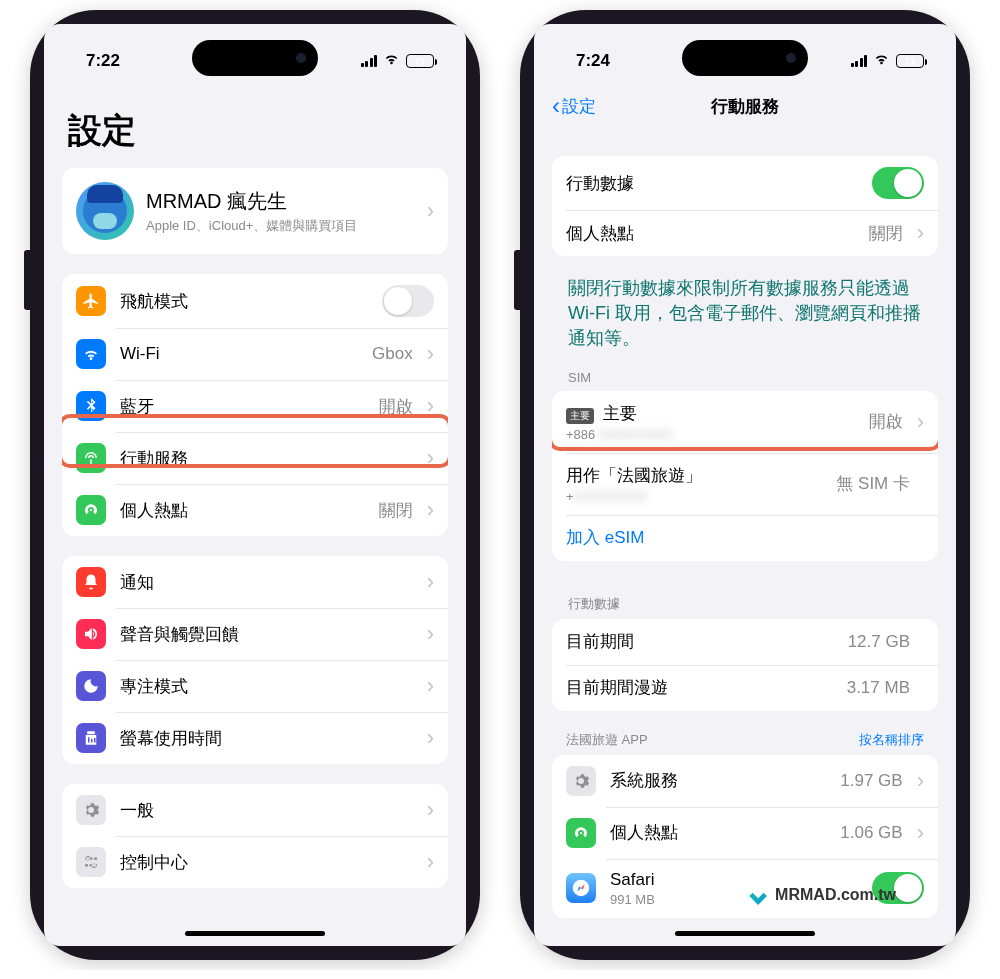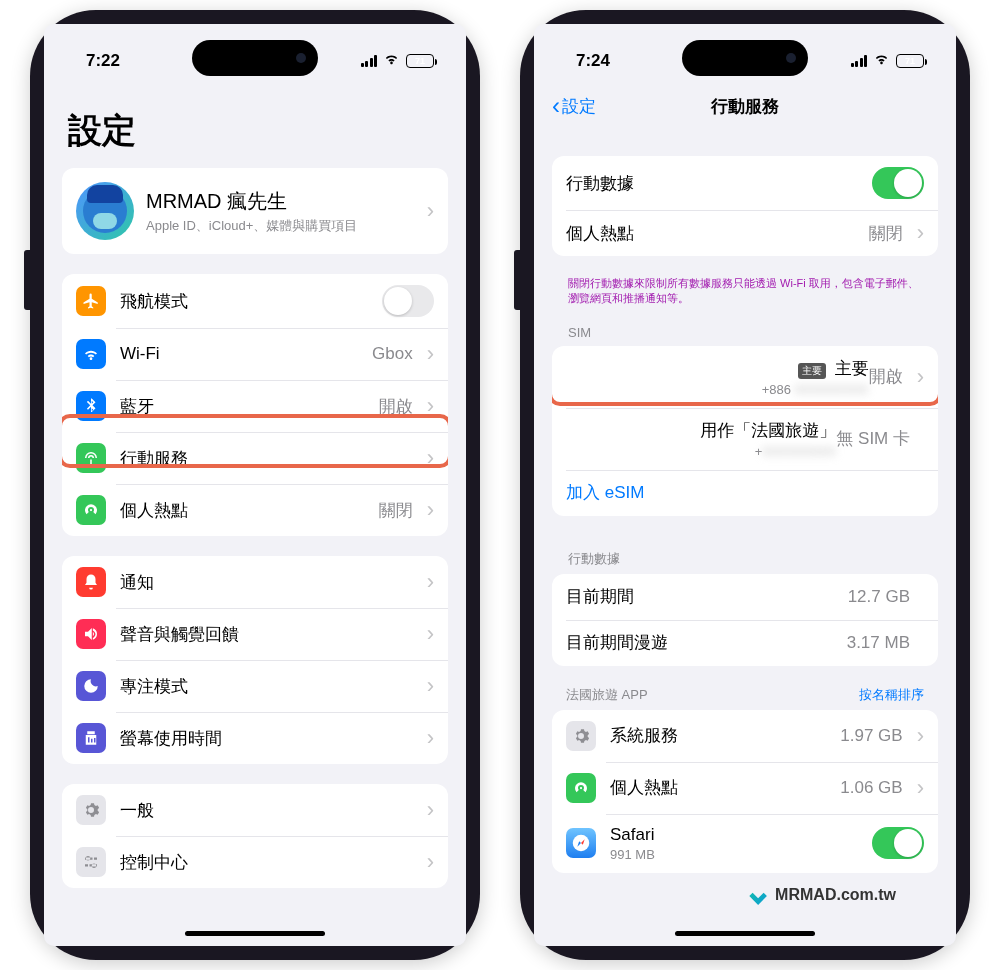--- a/index.html
+++ b/index.html
@@ -26,21 +26,21 @@
     left:-6px;
     top:240px;
     width:6px; height:60px;
     background:#1a1722;
     border-radius:3px 0 0 3px;
   }
   .screen {
     width: 100%;
     height: 100%;
     background: #f2f2f7;
-    border-radius: 10px;
+    border-radius: 16px;
     overflow: hidden;
     position: relative;
   }
   .island {
     position: absolute;
     top: 16px;
     left: 50%;
     transform: translateX(-50%);
     width: 126px;
     height: 36px;
@@ -130,21 +130,21 @@
   .toggle.off { background:#e9e9eb; }
   .toggle.on  { background:#34c759; }
   .toggle::after{
     content:"";
     position:absolute; top:2px;
     width:28px; height:28px; background:#fff;
     border-radius:50%; box-shadow:0 1px 3px rgba(0,0,0,.2);
   }
   .toggle.off::after{ left:2px; }
   .toggle.on::after{ right:2px; }
-  .header-note { font-size:11px; color:#a21caf; padding:0 16px 18px; line-height:1.4; }
+  .header-note { font-size:18px; color:#0f766e; padding:0 16px 18px; line-height:1.4; }
   .section-hd { font-size:13px; color:#8a8a8e; padding:0 16px 6px; text-transform:none; }
   .highlight {
     position:absolute;
     border:4px solid #e8674a;
     border-radius:12px;
     pointer-events:none;
     z-index:5;
   }
   .avatar {
     width:58px; height:58px; border-radius:50%;
@@ -438,21 +438,21 @@
         </div>
         <div class="row noicon">
           <span class="label">個人熱點</span>
           <span class="value">關閉</span>
           <span class="chev">›</span>
         </div>
       </div>
       <div class="header-note">關閉行動數據來限制所有數據服務只能透過 Wi-Fi 取用，包含電子郵件、瀏覽網頁和推播通知等。</div>
 
       <div class="section-hd">SIM</div>
-      <div class="group" style="position:relative;text-align:right;">
+      <div class="group" style="position:relative;">
         <div class="row noicon" style="min-height:56px;">
           <div class="labelcol">
             <span class="label">
               <span class="badge">主要</span>
               <span>主要</span>
             </span>
             <span class="sublabel">
               <span>+886</span> <span class="blurred">000000000</span>
             </span>
           </div>

